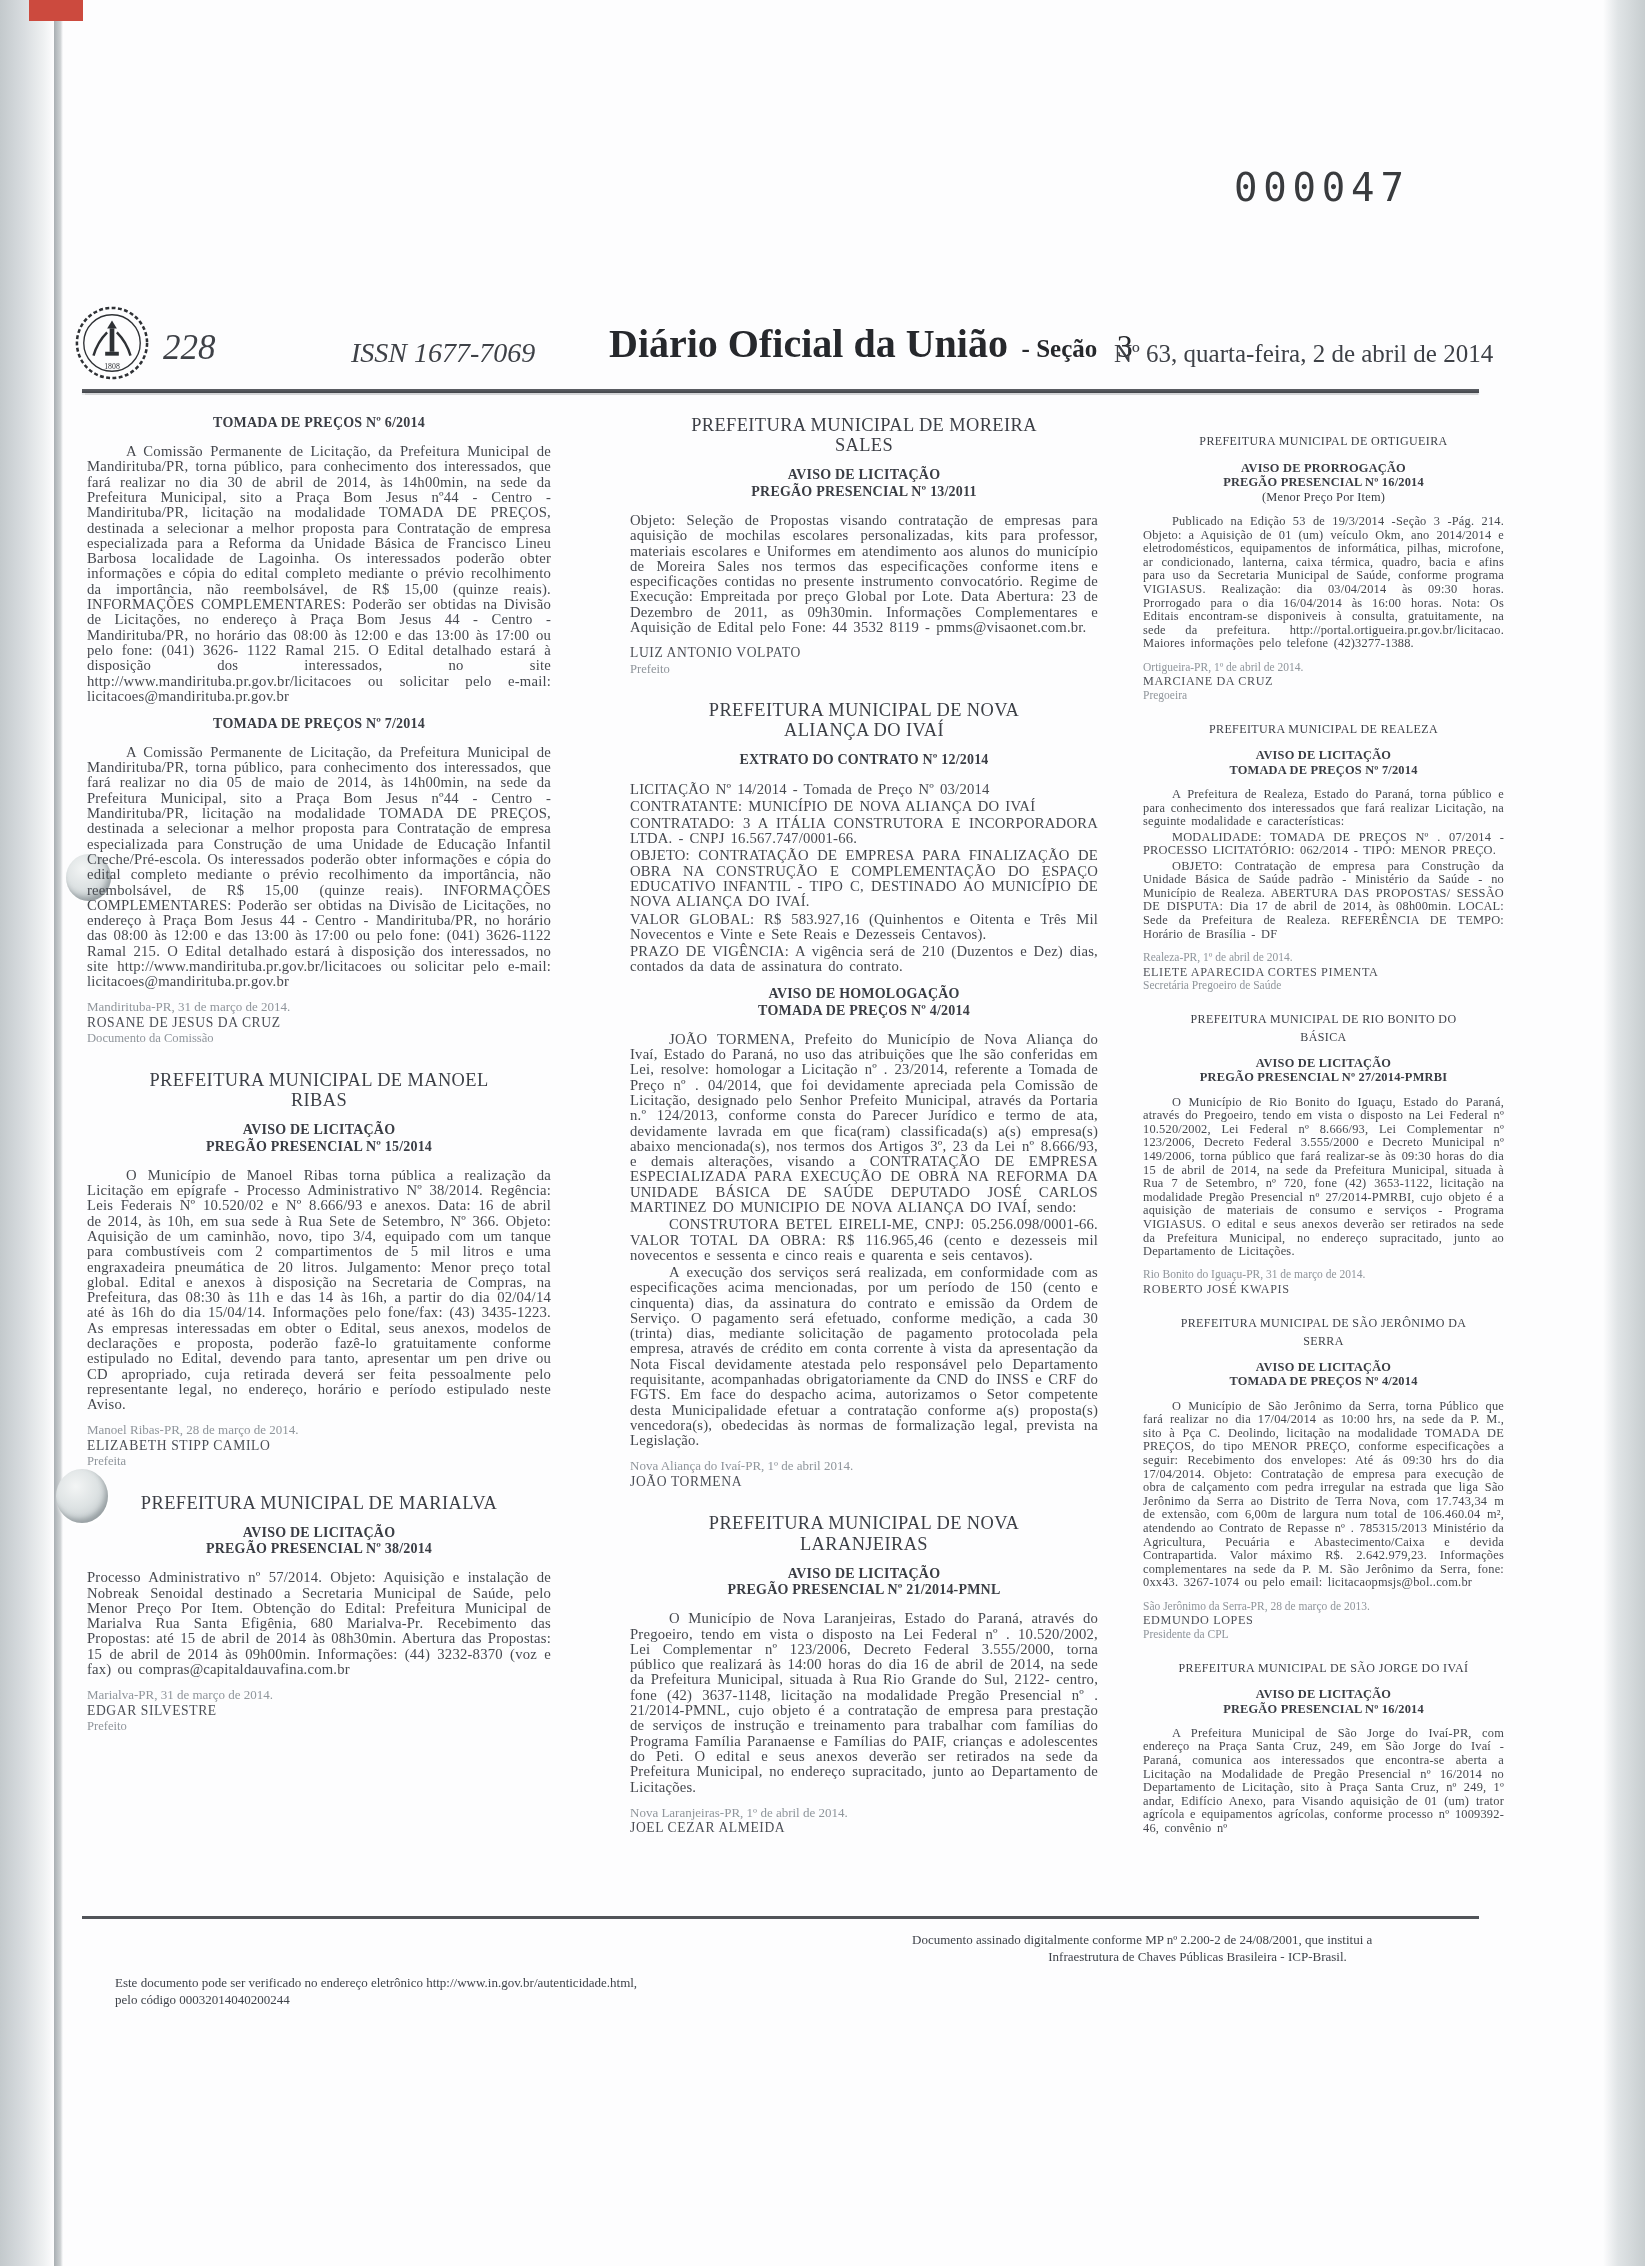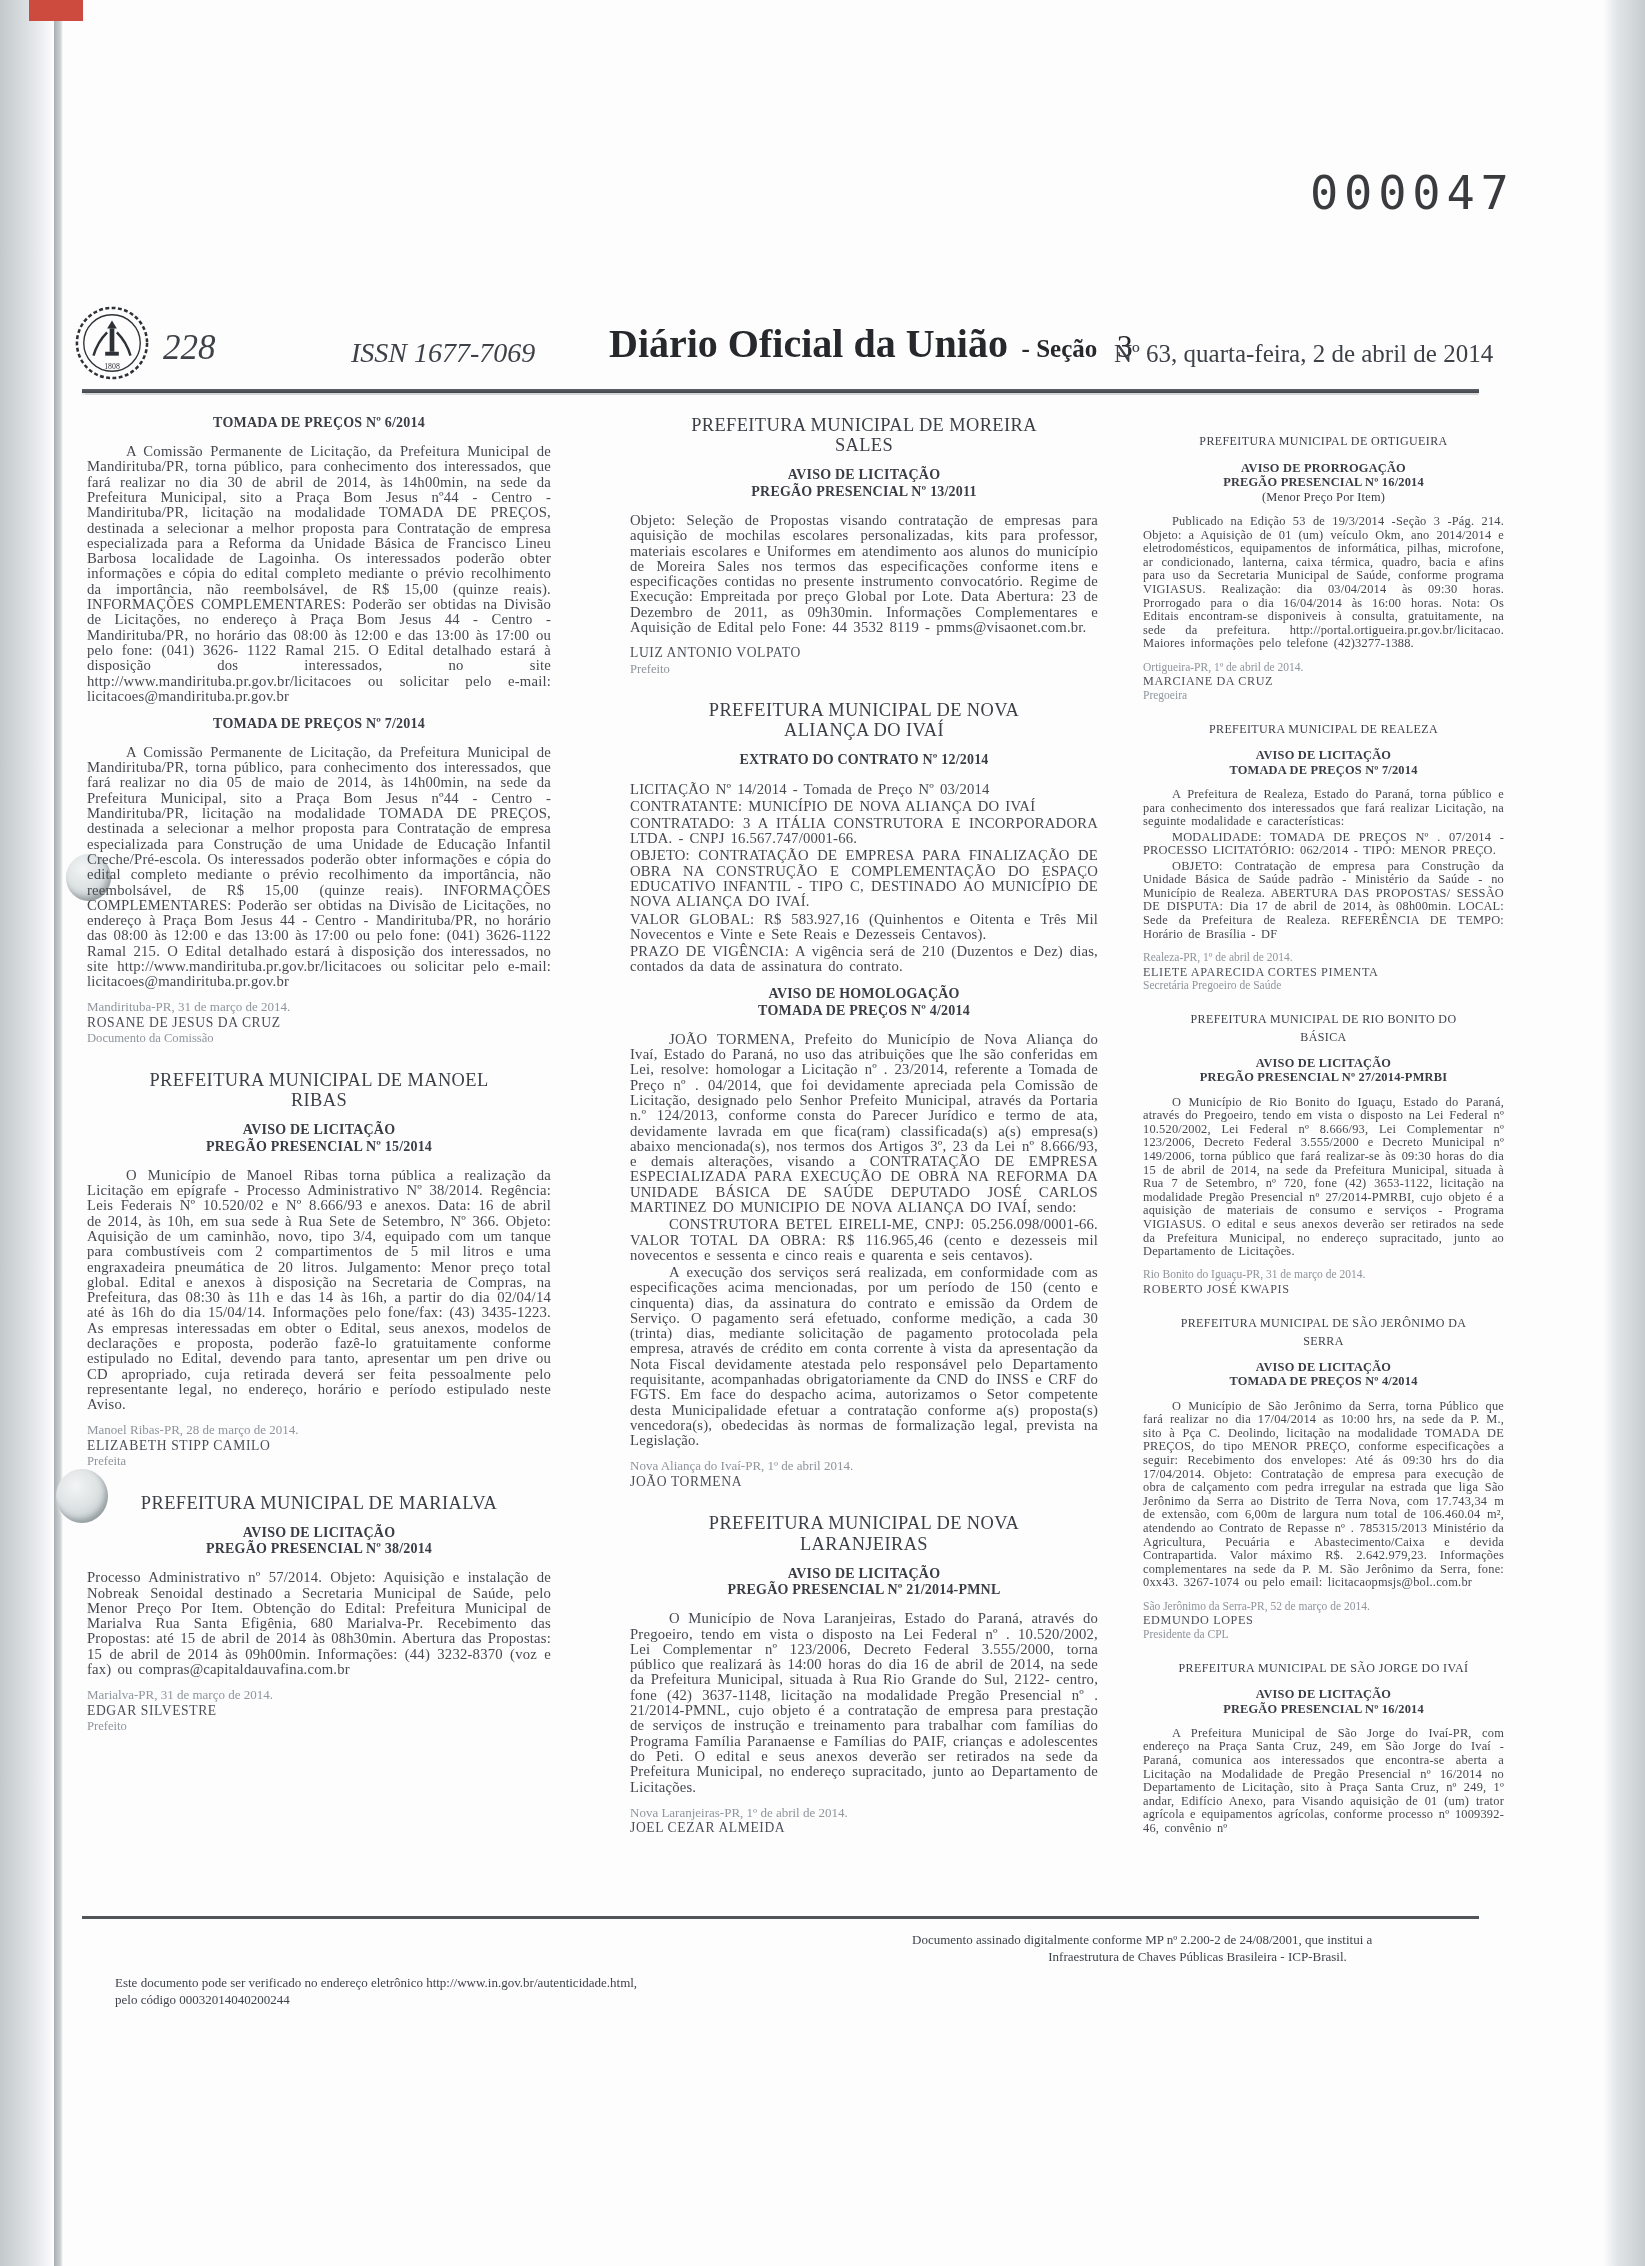--- a/index.html
+++ b/index.html
@@ -13,22 +13,22 @@
     background:linear-gradient(90deg,#a8aeb2,#cdd1d3 70%,#fdfdfe);}
   .edge-right{position:absolute;right:0;top:0;width:43px;height:100%;
     background:linear-gradient(90deg,#fdfdfe 0%,#e0e4e6 35%,#c6ccce 100%);}
   .corner-mark{position:absolute;left:29px;top:0;width:54px;height:21.3px;background:#cc4a3e;}
   .hole{position:absolute;border-radius:50%;
     background:radial-gradient(circle at 38% 32%,#f3f5f5 0%,#dde2e3 45%,#b2babd 100%);
     box-shadow:inset -2.9px -3.9px 5.8px rgba(85,95,100,.4), 1.9px 2.9px 3.9px rgba(255,255,255,.9);}
   .hole-1{left:66px;top:854px;width:45px;height:47px;}
   .hole-2{left:56px;top:1469px;width:52px;height:54px;}
 
-  .stamp{position:absolute;left:1310px;top:165px;font-family:"DejaVu Sans Mono",monospace;
-    font-size:47px;letter-spacing:5.8px;color:#393b3e;}
+  .stamp{position:absolute;left:1234px;top:165px;font-family:"DejaVu Sans Mono",monospace;
+    font-size:39px;letter-spacing:5.8px;color:#393b3e;}
 
   
   .logo{position:absolute;left:74px;top:305px;}
   .pagenum{position:absolute;left:163px;top:328px;font-style:italic;font-size:35px;color:#3e4147;}
   .issn{position:absolute;left:351px;top:337px;font-style:italic;font-size:28px;color:#3e4147;}
   .masthead{position:absolute;left:609px;top:320px;width:514px;text-align:center;white-space:nowrap;color:#26282c;}
   .masthead .t{font-weight:bold;font-size:40px;}
   .masthead .s{font-weight:bold;font-size:25px;margin-left:9.7px;}
   .masthead .n{font-size:32px;margin-left:15.5px;font-weight:normal;}
   .edition-date{position:absolute;left:1114px;top:340px;width:367px;text-align:right;
@@ -231,21 +231,21 @@
           <div class="sig-place">Rio Bonito do Iguaçu-PR, 31 de março de 2014.</div>
           <div class="sig-name">ROBERTO JOSÉ KWAPIS</div>
         </div>
         <div class="entity">PREFEITURA MUNICIPAL DE SÃO JERÔNIMO DA SERRA</div>
         <div class="notice-title">
           <div class="title-line">AVISO DE LICITAÇÃO</div>
           <div class="title-line">TOMADA DE PREÇOS Nº 4/2014</div>
         </div>
         <p class="body indent">O Município de São Jerônimo da Serra, torna Público que fará realizar no dia 17/04/2014 as 10:00 hrs, na sede da P. M., sito à Pça C. Deolindo, licitação na modalidade TOMADA DE PREÇOS, do tipo MENOR PREÇO, conforme especificações a seguir: Recebimento dos envelopes: Até ás 09:30 hrs do dia 17/04/2014. Objeto: Contratação de empresa para execução de obra de calçamento com pedra irregular na estrada que liga São Jerônimo da Serra ao Distrito de Terra Nova, com 17.743,34 m de extensão, com 6,00m de largura num total de 106.460.04 m², atendendo ao Contrato de Repasse nº . 785315/2013 Ministério da Agricultura, Pecuária e Abastecimento/Caixa e devida Contrapartida. Valor máximo R$. 2.642.979,23. Informações complementares na sede da P. M. São Jerônimo da Serra, fone: 0xx43. 3267-1074 ou pelo email: licitacaopmsjs@bol..com.br</p>
         <div class="sig">
-          <div class="sig-place">São Jerônimo da Serra-PR, 52 de março de 2014.</div>
+          <div class="sig-place">São Jerônimo da Serra-PR, 28 de março de 2013.</div>
           <div class="sig-name">EDMUNDO LOPES</div>
           <div class="sig-role">Presidente da CPL</div>
         </div>
         <div class="entity">PREFEITURA MUNICIPAL DE SÃO JORGE DO IVAÍ</div>
         <div class="notice-title">
           <div class="title-line">AVISO DE LICITAÇÃO</div>
           <div class="title-line">PREGÃO PRESENCIAL Nº 16/2014</div>
         </div>
         <p class="body indent">A Prefeitura Municipal de São Jorge do Ivaí-PR, com endereço na Praça Santa Cruz, 249, em São Jorge do Ivaí - Paraná, comunica aos interessados que encontra-se aberta a Licitação na Modalidade de Pregão Presencial nº 16/2014 no Departamento de Licitação, sito à Praça Santa Cruz, nº 249, 1º andar, Edifício Anexo, para Visando aquisição de 01 (um) trator agrícola e equipamentos agrícolas, conforme processo nº 1009392-46, convênio nº</p>
       </div>

